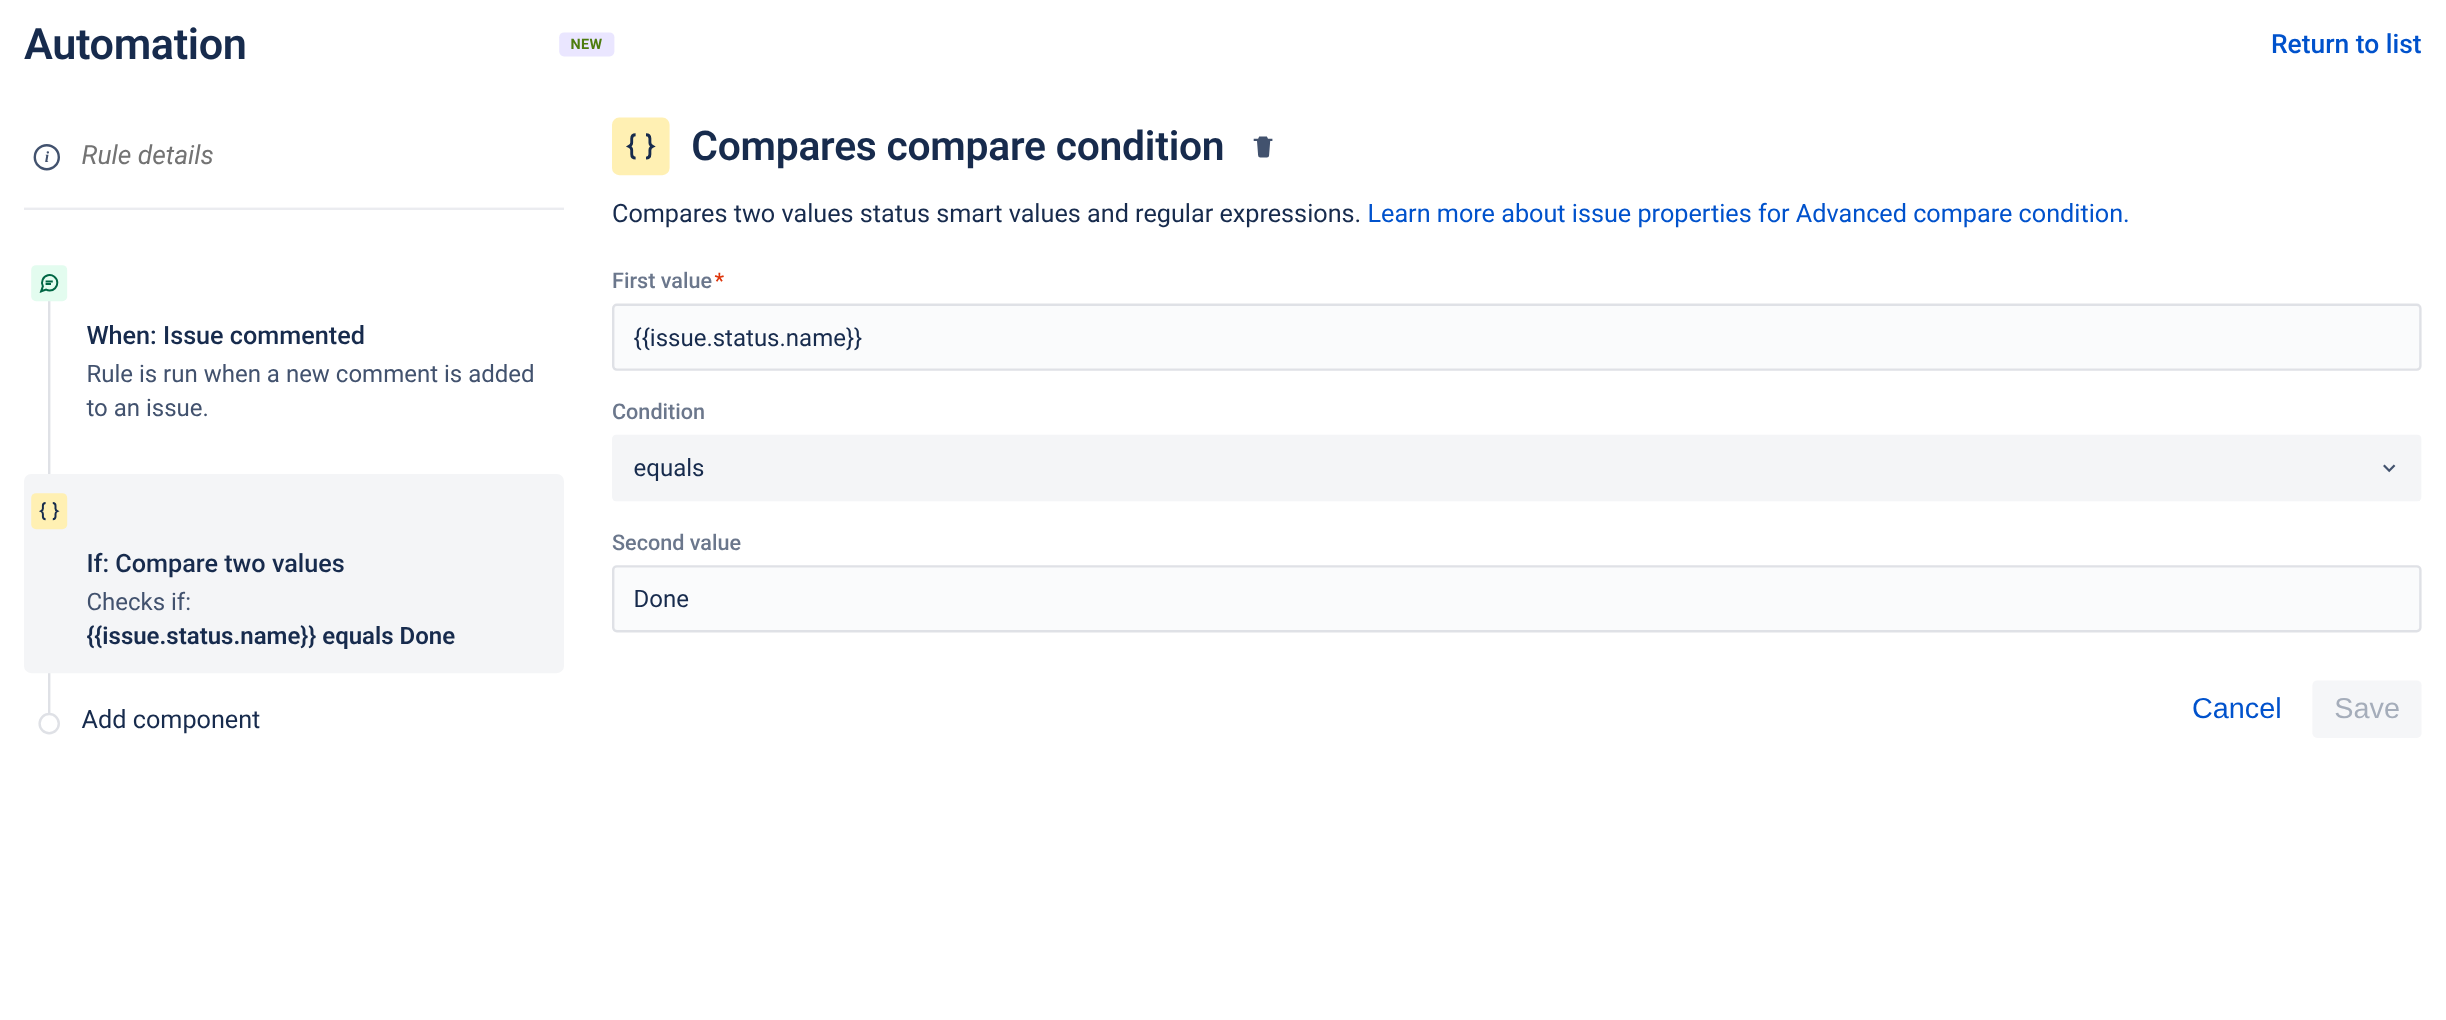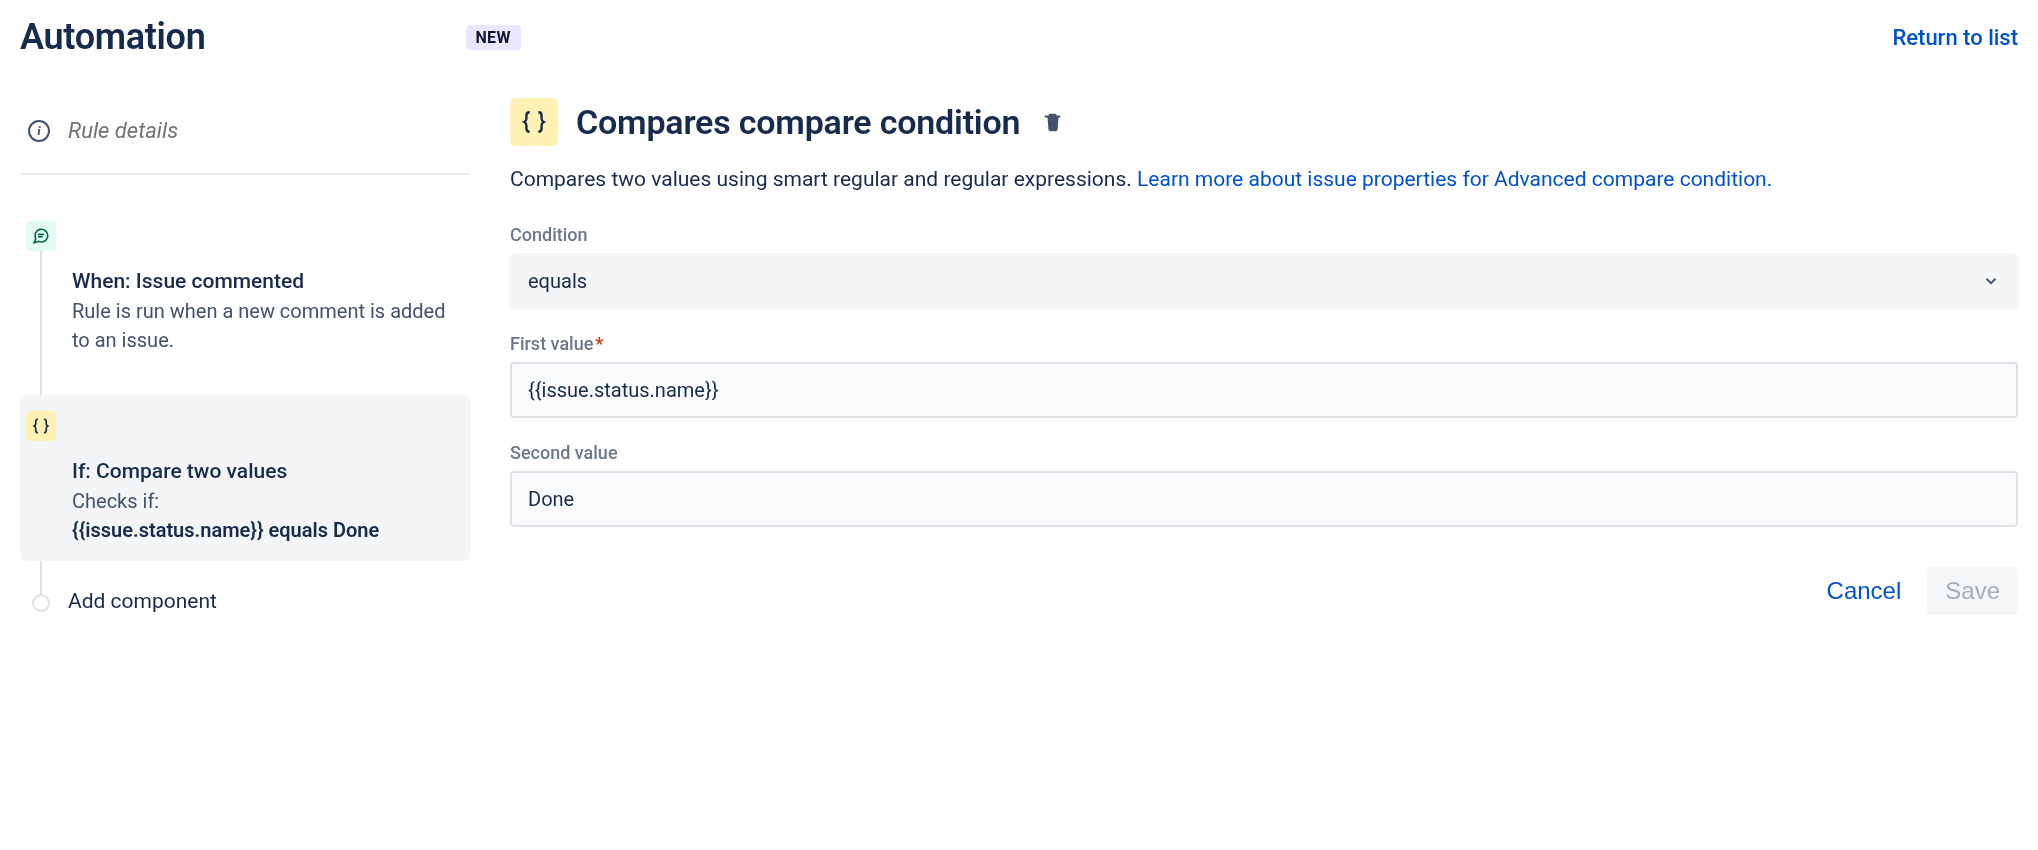--- a/index.html
+++ b/index.html
@@ -25,22 +25,22 @@
   }
   .page-title {
     font-size: 36px;
     font-weight: 600;
     color: #172B4D;
     letter-spacing: -0.3px;
   }
   .new-badge {
     display: inline-block;
     background: #EAE6FF;
-    color: #0f172a;
-    font-size: 16px;
+    color: #4d7c0f;
+    font-size: 12px;
     font-weight: 700;
     border-radius: 4px;
     padding: 3px 10px;
     letter-spacing: 0.3px;
   }
   .return-link {
     color: #0052CC;
     font-size: 22px;
     font-weight: 500;
     text-decoration: none;
@@ -326,43 +326,43 @@
       </div>
       <h2 class="main-title">Compares compare condition</h2>
       <button class="trash-btn">
         <svg width="22" height="22" viewBox="0 0 24 24" fill="currentColor">
           <path d="M6 7h12l-1 13a2 2 0 0 1-2 2H9a2 2 0 0 1-2-2L6 7zm3-4h6l1 2h4v2H3V5h4l1-2z"></path>
         </svg>
       </button>
     </div>
 
     <p class="main-desc">
-      <span>Compares two values using smart regular and regular expressions. </span><a href="#">Learn more about issue properties for Advanced compare condition.</a>
+      <span>Compares two values status smart values and regular expressions. </span><a href="#">Learn more about issue properties for Advanced compare condition.</a>
     </p>
+
+    <div class="form-group">
+      <label class="form-label">
+        <span>First value</span><span class="req">*</span>
+      </label>
+      <input type="text" class="text-input" value="{{issue.status.name}}" style="">
+    </div>
 
     <div class="form-group">
       <label class="form-label">Condition</label>
       <div class="select-wrap">
         <div class="select-input">equals</div>
         <span class="select-caret">
           <svg width="18" height="18" viewBox="0 0 24 24" fill="none" stroke="currentColor" stroke-width="2.5">
               <polyline points="6 9 12 15 18 9"></polyline>
             </svg>
         </span>
       </div>
     </div>
 
     <div class="form-group">
-      <label class="form-label">
-        <span>First value</span><span class="req">*</span>
-      </label>
-      <input type="text" class="text-input" value="{{issue.status.name}}" style="">
-    </div>
-
-    <div class="form-group">
       <label class="form-label">Second value</label>
       <input type="text" class="text-input" value="Done" style="">
     </div>
 
     <div class="footer-actions">
       <button class="btn btn-cancel">Cancel</button>
       <button class="btn btn-save" disabled="">Save</button>
     </div>
 
   </main>

